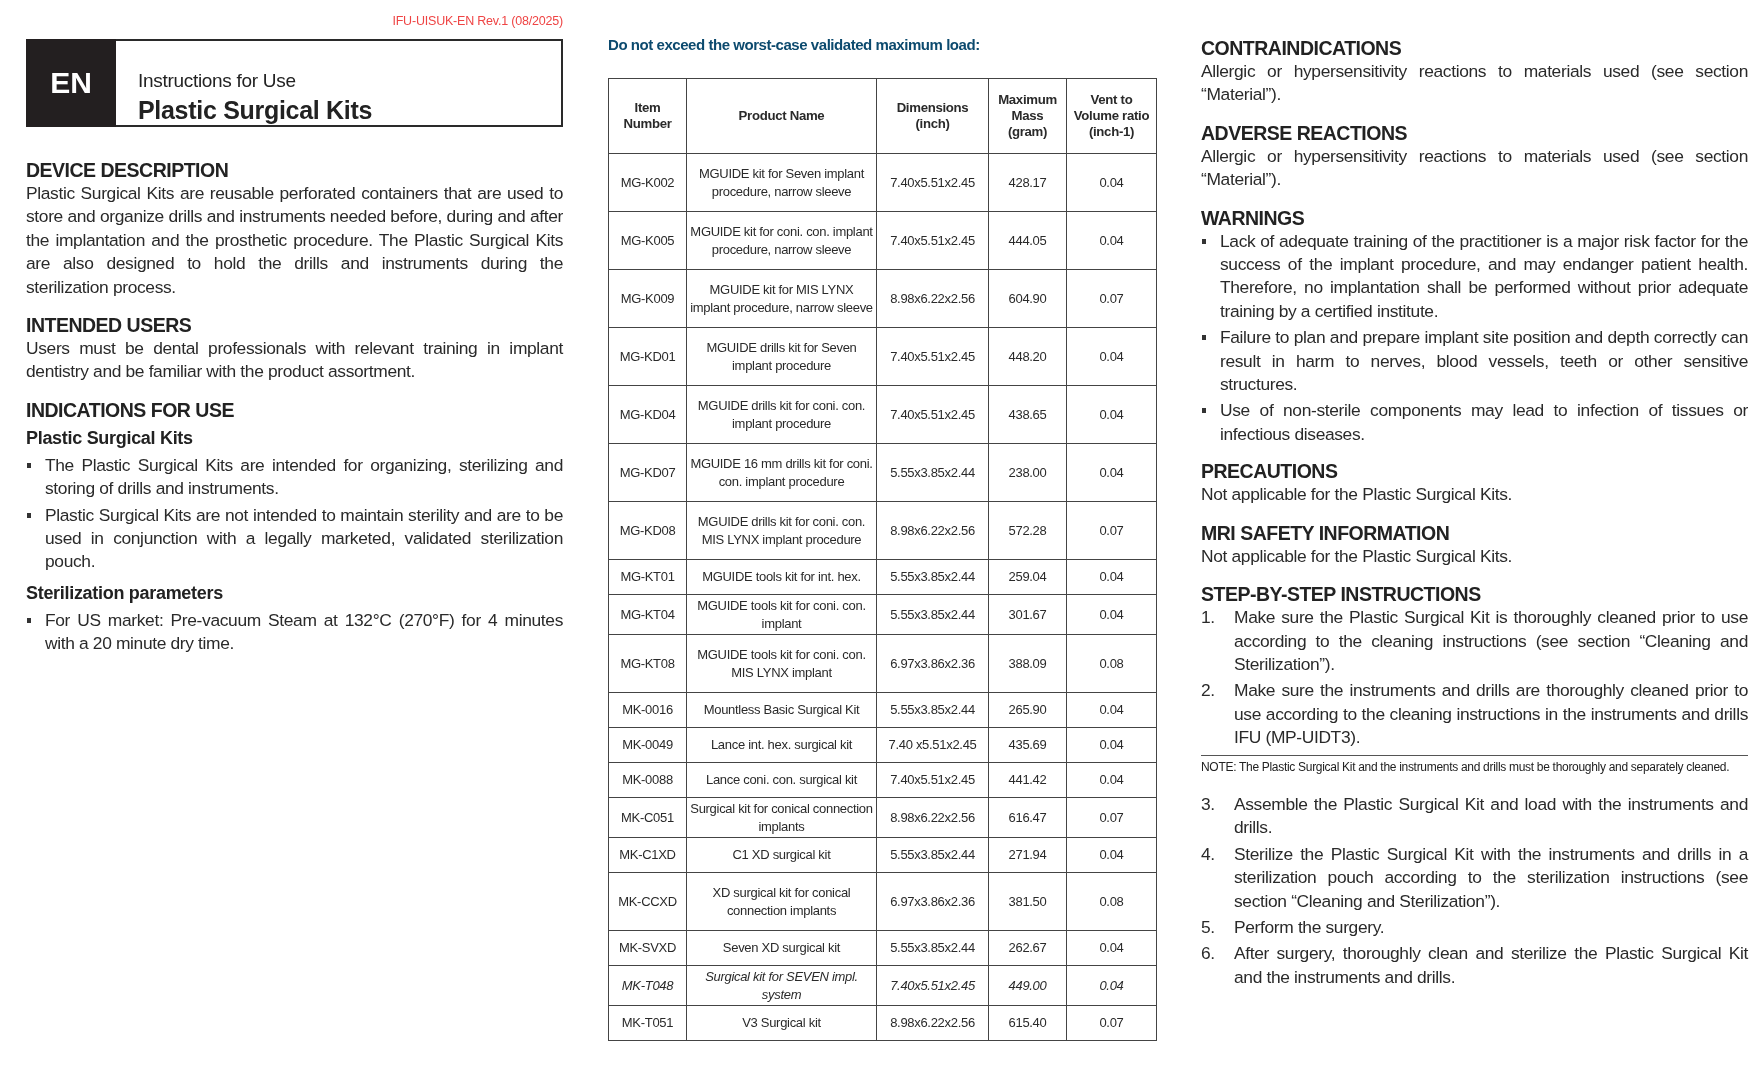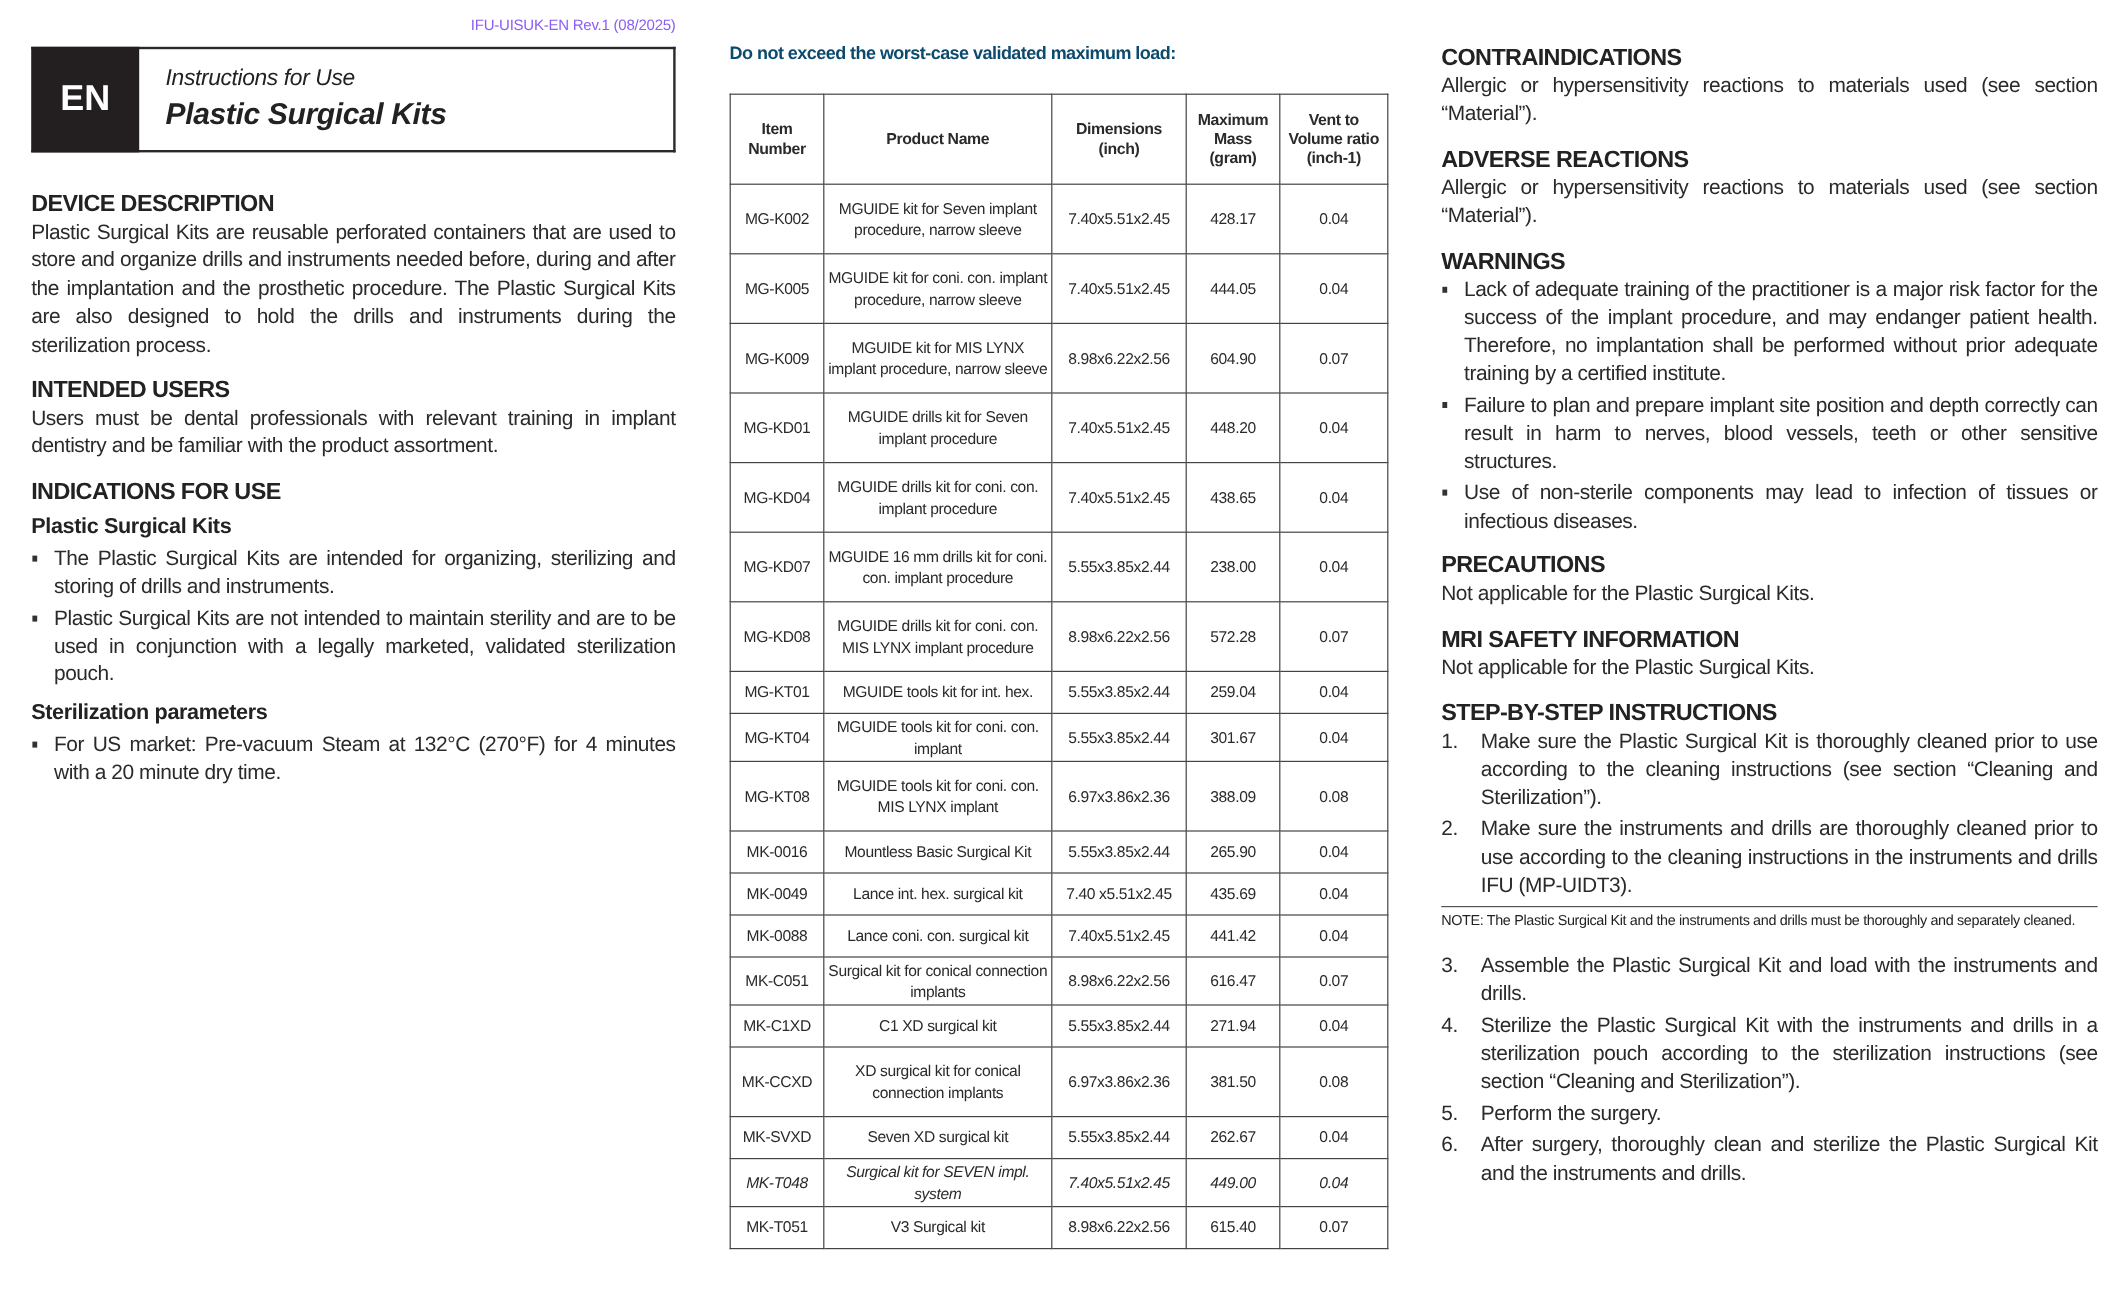--- a/index.html
+++ b/index.html
@@ -6,33 +6,33 @@
     body {
       width: 1764px; height: 1079px; position: relative; overflow: hidden;
       font-family: "Liberation Sans", sans-serif; color: #222222;
     }
     .col { position: absolute; top: 0; }
     #col-left { left: 26px; width: 537px; }
     #col-mid { left: 608px; width: 548px; }
     #col-right { left: 1201px; width: 547px; }
 
     .doc-code {
-      position: absolute; top: 14px; right: 0; font-size: 12.5px; color: #8b5cf6;
+      position: absolute; top: 14px; right: 0; font-size: 12.5px; color: #ef4444;
       letter-spacing: -0.2px;
     }
     .title-box {
       position: absolute; top: 39px; left: 0; width: 537px; height: 88px;
       border: 2px solid #2a2a2a; border-left: none; box-sizing: border-box;
       display: flex;
     }
     .lang-box {
       width: 90px; height: 88px; margin-top: -2px; background: #231f20; color: #fff;
       font-weight: bold; font-size: 30px; display: flex; align-items: center; justify-content: center;
     }
-    .title-text { padding-left: 22px; padding-top: 14px; font-style: italic; }
+    .title-text { padding-left: 22px; padding-top: 29px; }
     .title-sub { font-size: 19px; color: #222; letter-spacing: -0.3px; }
     .title-main { font-size: 25px; font-weight: bold; color: #222; margin-top: 4px; letter-spacing: -0.3px; }
 
     .flow { position: absolute; left: 0; right: 0; }
     h2.sec {
       font-size: 19.5px; font-weight: bold; margin: 0; color: #222; letter-spacing: -0.5px;
       line-height: 24px;
     }
     h3.sub {
       font-size: 18px; font-weight: bold; margin: 0; color: #222; letter-spacing: -0.3px;

